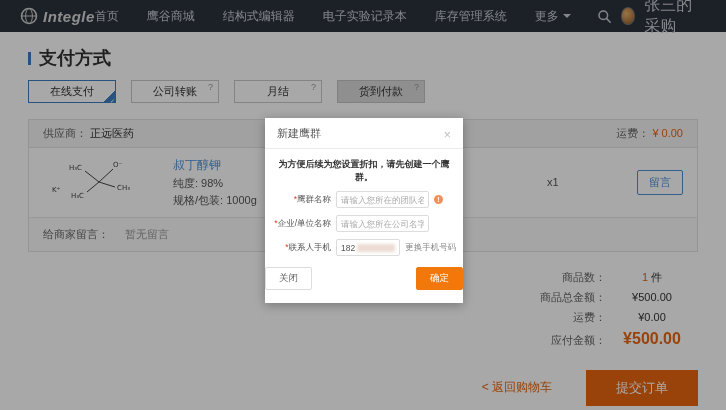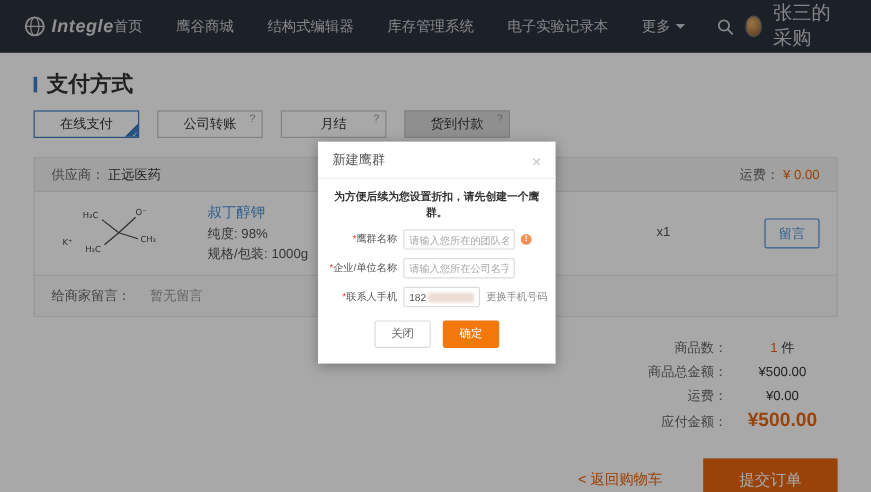--- a/index.html
+++ b/index.html
@@ -1,20 +1,20 @@
 <!DOCTYPE html>
 <html><head>
 <meta charset="utf-8">
 <style>
   * { margin:0; padding:0; box-sizing:border-box; }
   html,body { width:726px; height:410px; overflow:hidden; }
   body { font-family:"Liberation Sans","DejaVu Sans",sans-serif; background:#fff; position:relative; }
 
   
-  .topnav { height:44px; background:#2b313c; display:flex; align-items:center; padding:1px 20px; }
+  .topnav { height:32px; background:#2b313c; display:flex; align-items:center; padding:1px 20px; }
   .logo { display:flex; align-items:center; gap:5px; }
   .logo svg { display:block; }
   .logo-text { color:#d8d8d8; font-size:15px; font-style:italic; font-weight:bold; letter-spacing:.5px; }
   .nav-items { display:flex; align-items:center; gap:28px; margin-left:auto; }
   .nav-link { color:#c9ccd2; font-size:12px; cursor:pointer; white-space:nowrap; }
   .nav-more { display:flex; align-items:center; gap:4px; }
   .caret { width:0; height:0; border-left:4px solid transparent; border-right:4px solid transparent; border-top:4px solid #c9ccd2; display:inline-block; }
   .nav-right { display:flex; align-items:center; gap:9px; margin-left:26px; }
   .search-ic { display:block; }
   .avatar { width:18px; height:18px; border-radius:50%; background:radial-gradient(circle at 35% 35%, #e8b06a, #8a5a28); border:1px solid #777; }
@@ -70,21 +70,21 @@
   .modal-intro { text-align:center; font-size:9px; font-weight:bold; color:#333; margin:9px 6px 7px 6px; }
   .m-field { display:flex; align-items:center; margin:7px 8px; gap:5px; }
   .m-label { width:58px; text-align:right; font-size:8.5px; color:#555; flex:none; }
   .req { color:#e23c1e; }
   .m-input { width:93px; height:17px; border:1px solid #dcdcdc; border-radius:2px; font-size:8.5px; padding:0 4px; color:#333; font-family:"Liberation Sans",sans-serif; }
   .m-input::placeholder { color:#a8a8a8; }
   .m-input-div { width:93px; height:17px; border:1px solid #dcdcdc; border-radius:2px; font-size:8.5px; padding:0 4px; color:#555; display:flex; align-items:center; gap:2px; }
   .redacted { width:38px; height:8px; background:#eddcd4; filter:blur(1.5px); border-radius:1px; }
   .warn-ic { width:9px; height:9px; border-radius:50%; background:#f0905a; color:#fff; font-size:7px; font-weight:bold; display:flex; align-items:center; justify-content:center; flex:none; }
   .m-suffix { font-size:8.5px; color:#888; white-space:nowrap; cursor:pointer; }
-  .modal-btns { display:flex; justify-content:center; gap:10px; margin:11px 0 13px 0; }
+  .modal-btns { display:flex; justify-content:space-between; gap:10px; margin:11px 0 13px 0; }
   .m-btn { font-size:9.5px; padding:4px 13px; border-radius:2px; cursor:pointer; }
   .m-cancel { background:#fff; border:1px solid #dcdcdc; color:#666; }
   .m-ok { background:#f2780c; border:1px solid #f2780c; color:#fff; }
 
   .chem-label { font-size:7px; fill:#444; font-family:"DejaVu Sans",sans-serif; }
 </style>
 </head>
 <body>
 
 <div class="topnav">
@@ -95,22 +95,22 @@
         <ellipse cx="9" cy="9" rx="3.4" ry="7.5" fill="none" stroke="#cfcfcf" stroke-width="1"></ellipse>
         <line x1="1.8" y1="9" x2="16.2" y2="9" stroke="#cfcfcf" stroke-width="1"></line>
       </svg>
     </span>
     <span class="logo-text">Integle</span>
   </div>
   <div class="nav-items">
     <span class="nav-link">首页</span>
     <span class="nav-link">鹰谷商城</span>
     <span class="nav-link">结构式编辑器</span>
+    <span class="nav-link">电子实验记录本</span>
     <span class="nav-link">库存管理系统</span>
-    <span class="nav-link">电子实验记录本</span>
     <span class="nav-link nav-more">
       <span>更多</span>
       <span class="caret"></span>
     </span>
   </div>
   <div class="nav-right">
     <span>
       <svg class="search-ic" width="15" height="15" viewBox="0 0 15 15">
         <circle cx="6.3" cy="6.3" r="4.3" fill="none" stroke="#c9ccd2" stroke-width="1.5"></circle>
         <line x1="9.6" y1="9.6" x2="13.2" y2="13.2" stroke="#c9ccd2" stroke-width="1.5" stroke-linecap="round"></line>

